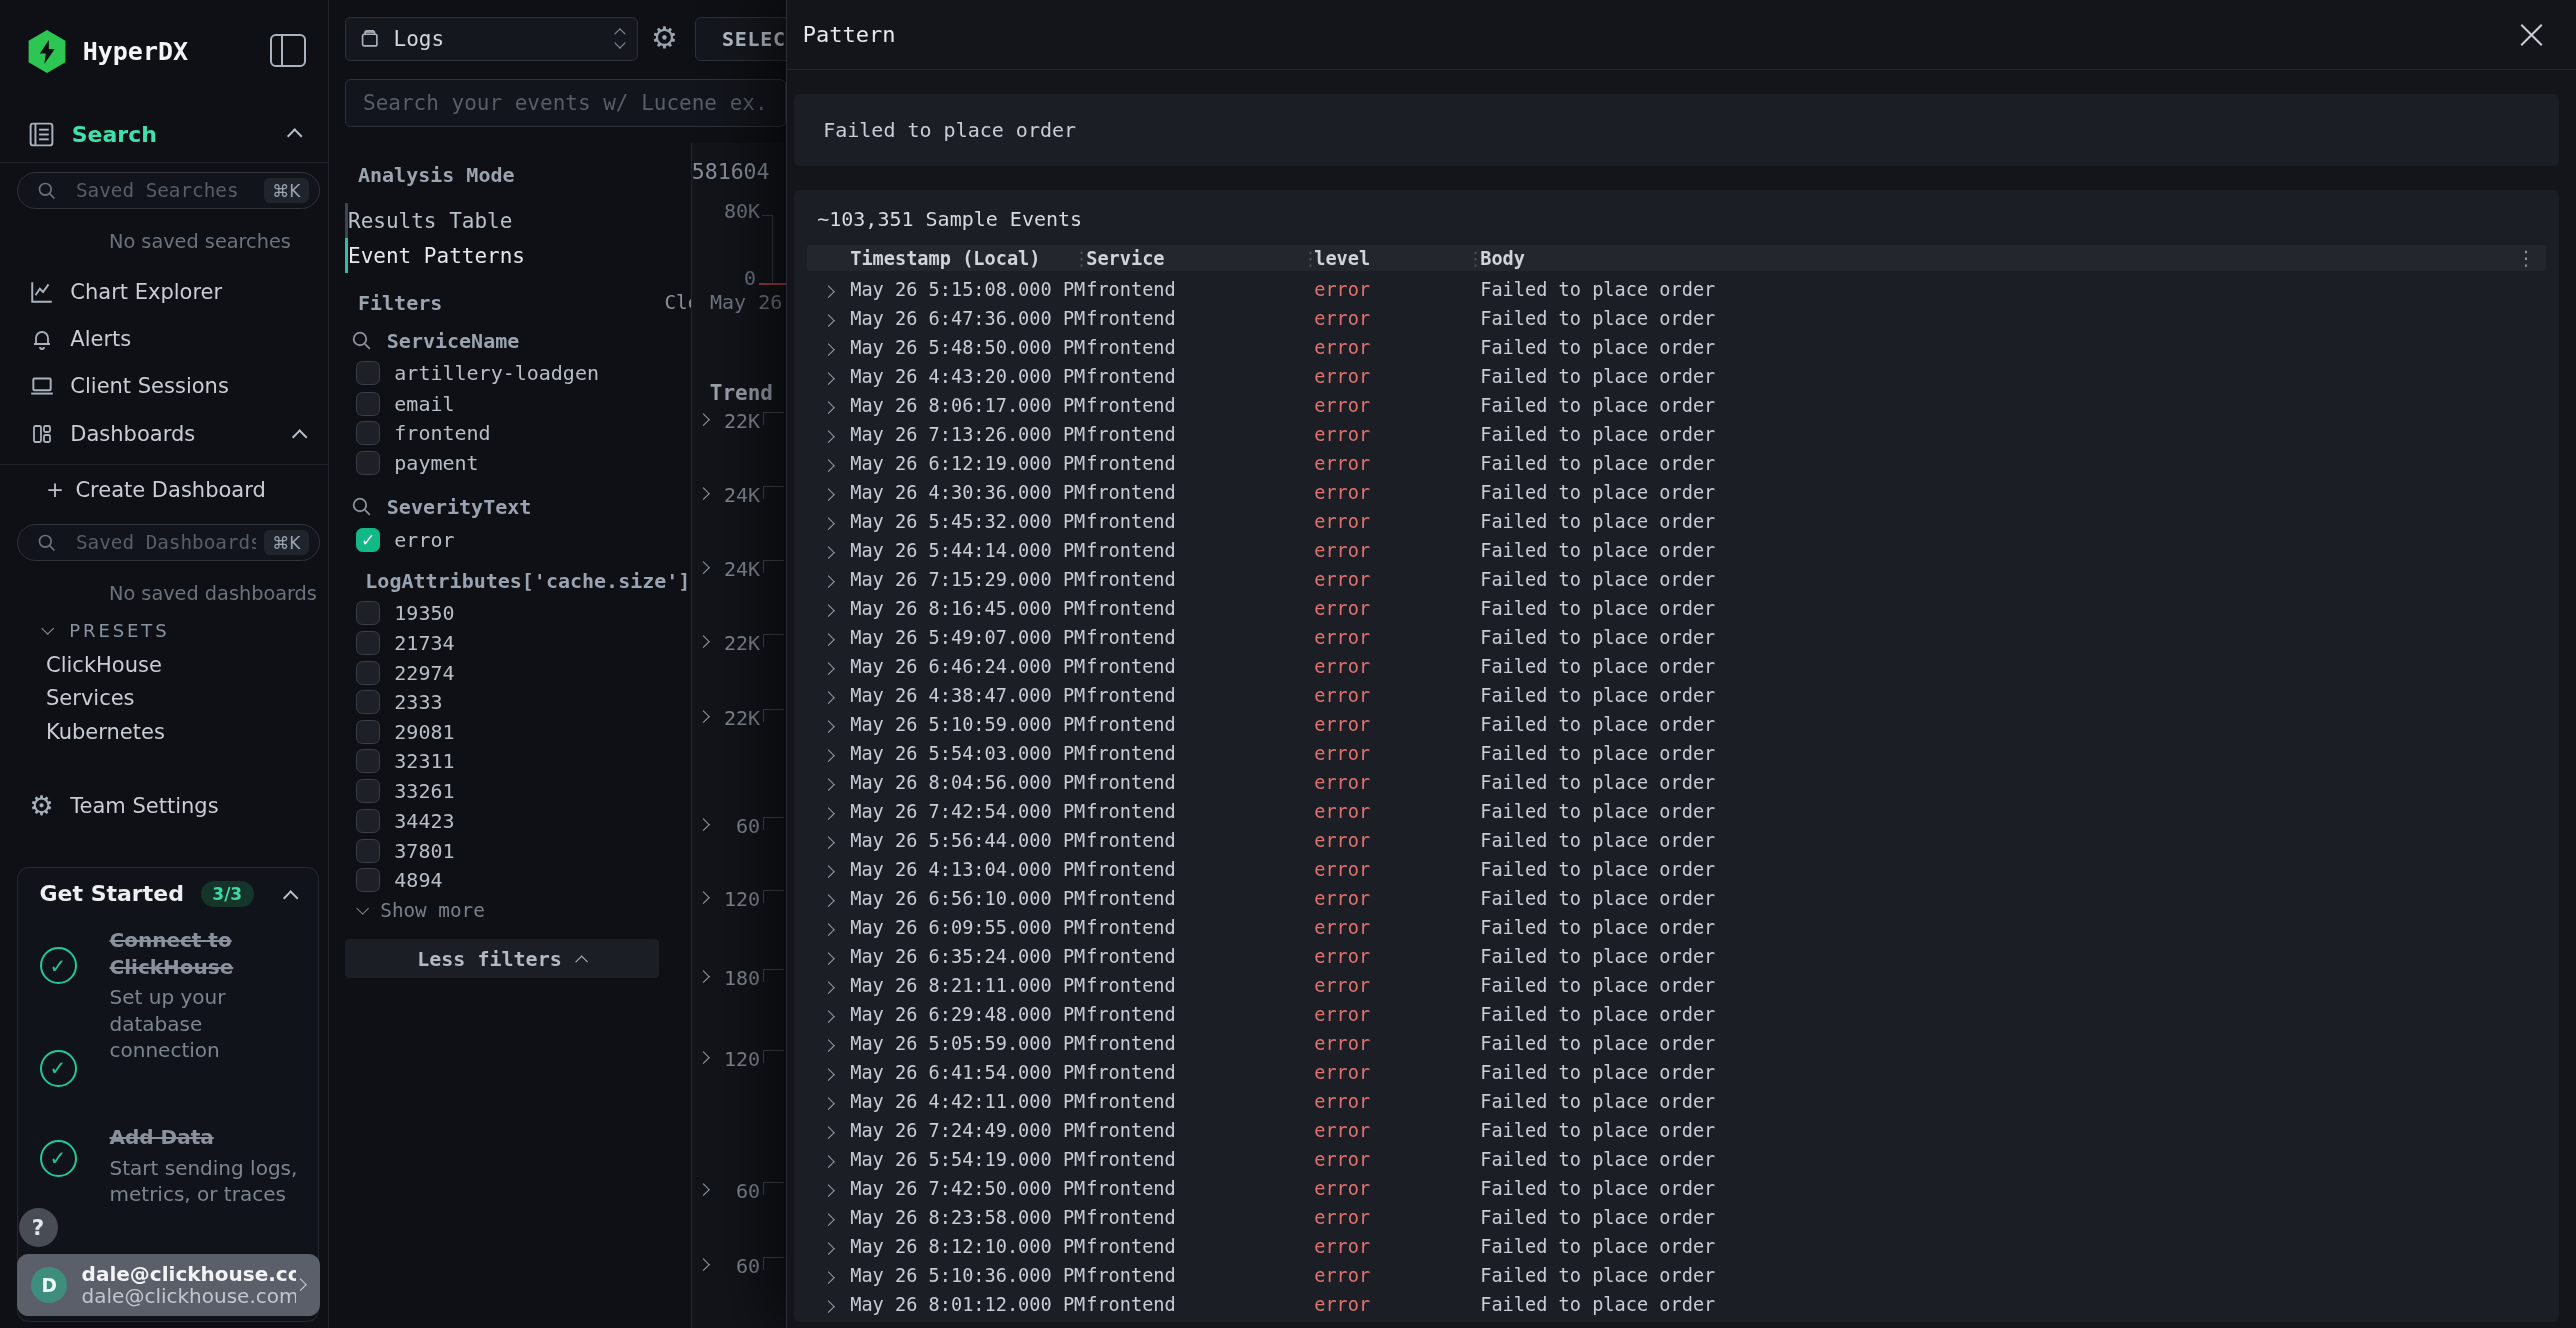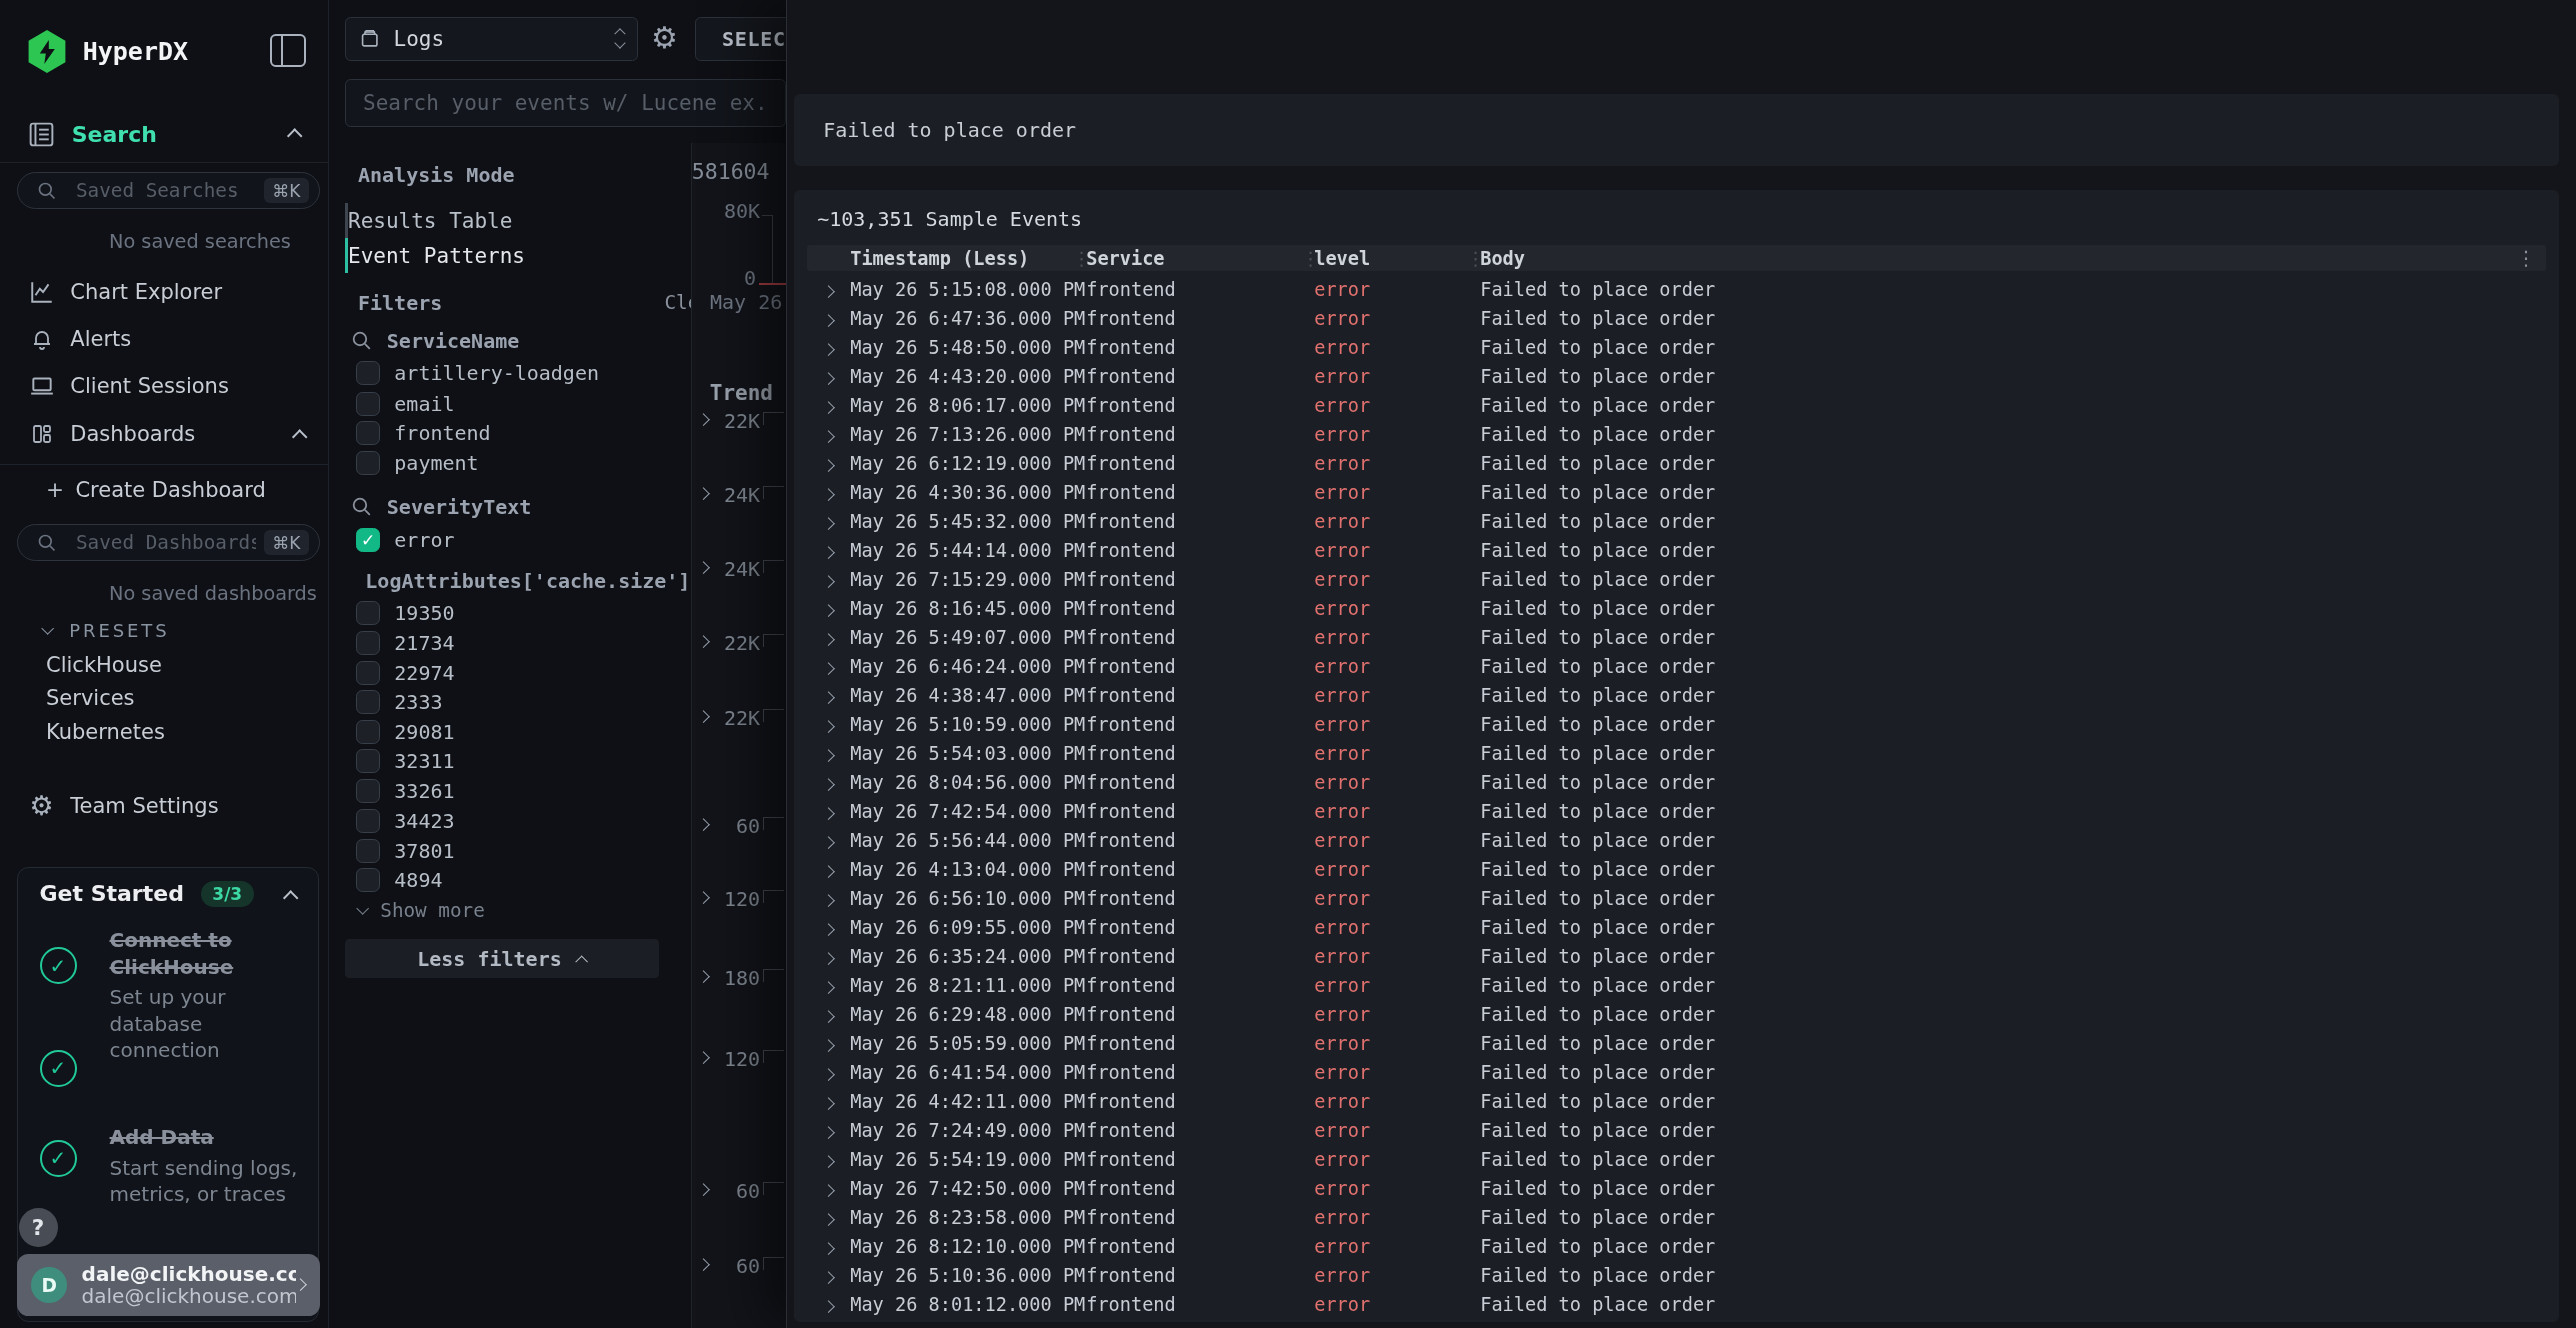--- a/index.html
+++ b/index.html
@@ -503,31 +503,38 @@
         <span class="tick"></span>
       </div>
     <div class="trend-item" style="top:1108px">
         <span class="chev thin right"></span>
         <span class="cnt">60</span>
         <span class="tick"></span>
       </div>
   </div>
 
   <div id="modal">
+    <div id="modal-header">
+      <span id="modal-title">Pattern</span>
+      <span id="modal-close">
+          <span class="x1"></span>
+          <span class="x2"></span>
+        </span>
+    </div>
 
     <div id="pattern-box" class="modal-box">
       <span>Failed to place order</span>
     </div>
 
     <div id="sample-panel" class="modal-box">
       <span id="sample-count">~103,351 Sample Events</span>
 
       <div id="thead" class="tgrid">
         <span></span>
-        <span>Timestamp (Less)</span>
+        <span>Timestamp (Local)</span>
         <span>Service</span>
         <span>level</span>
         <span>Body</span>
         <span class="kebab">⋮</span>
         <span class="sep" style="left:265px">⋮</span>
         <span class="sep" style="left:494px">⋮</span>
         <span class="sep" style="left:659px">⋮</span>
       </div>
 
       <div id="tbody">

